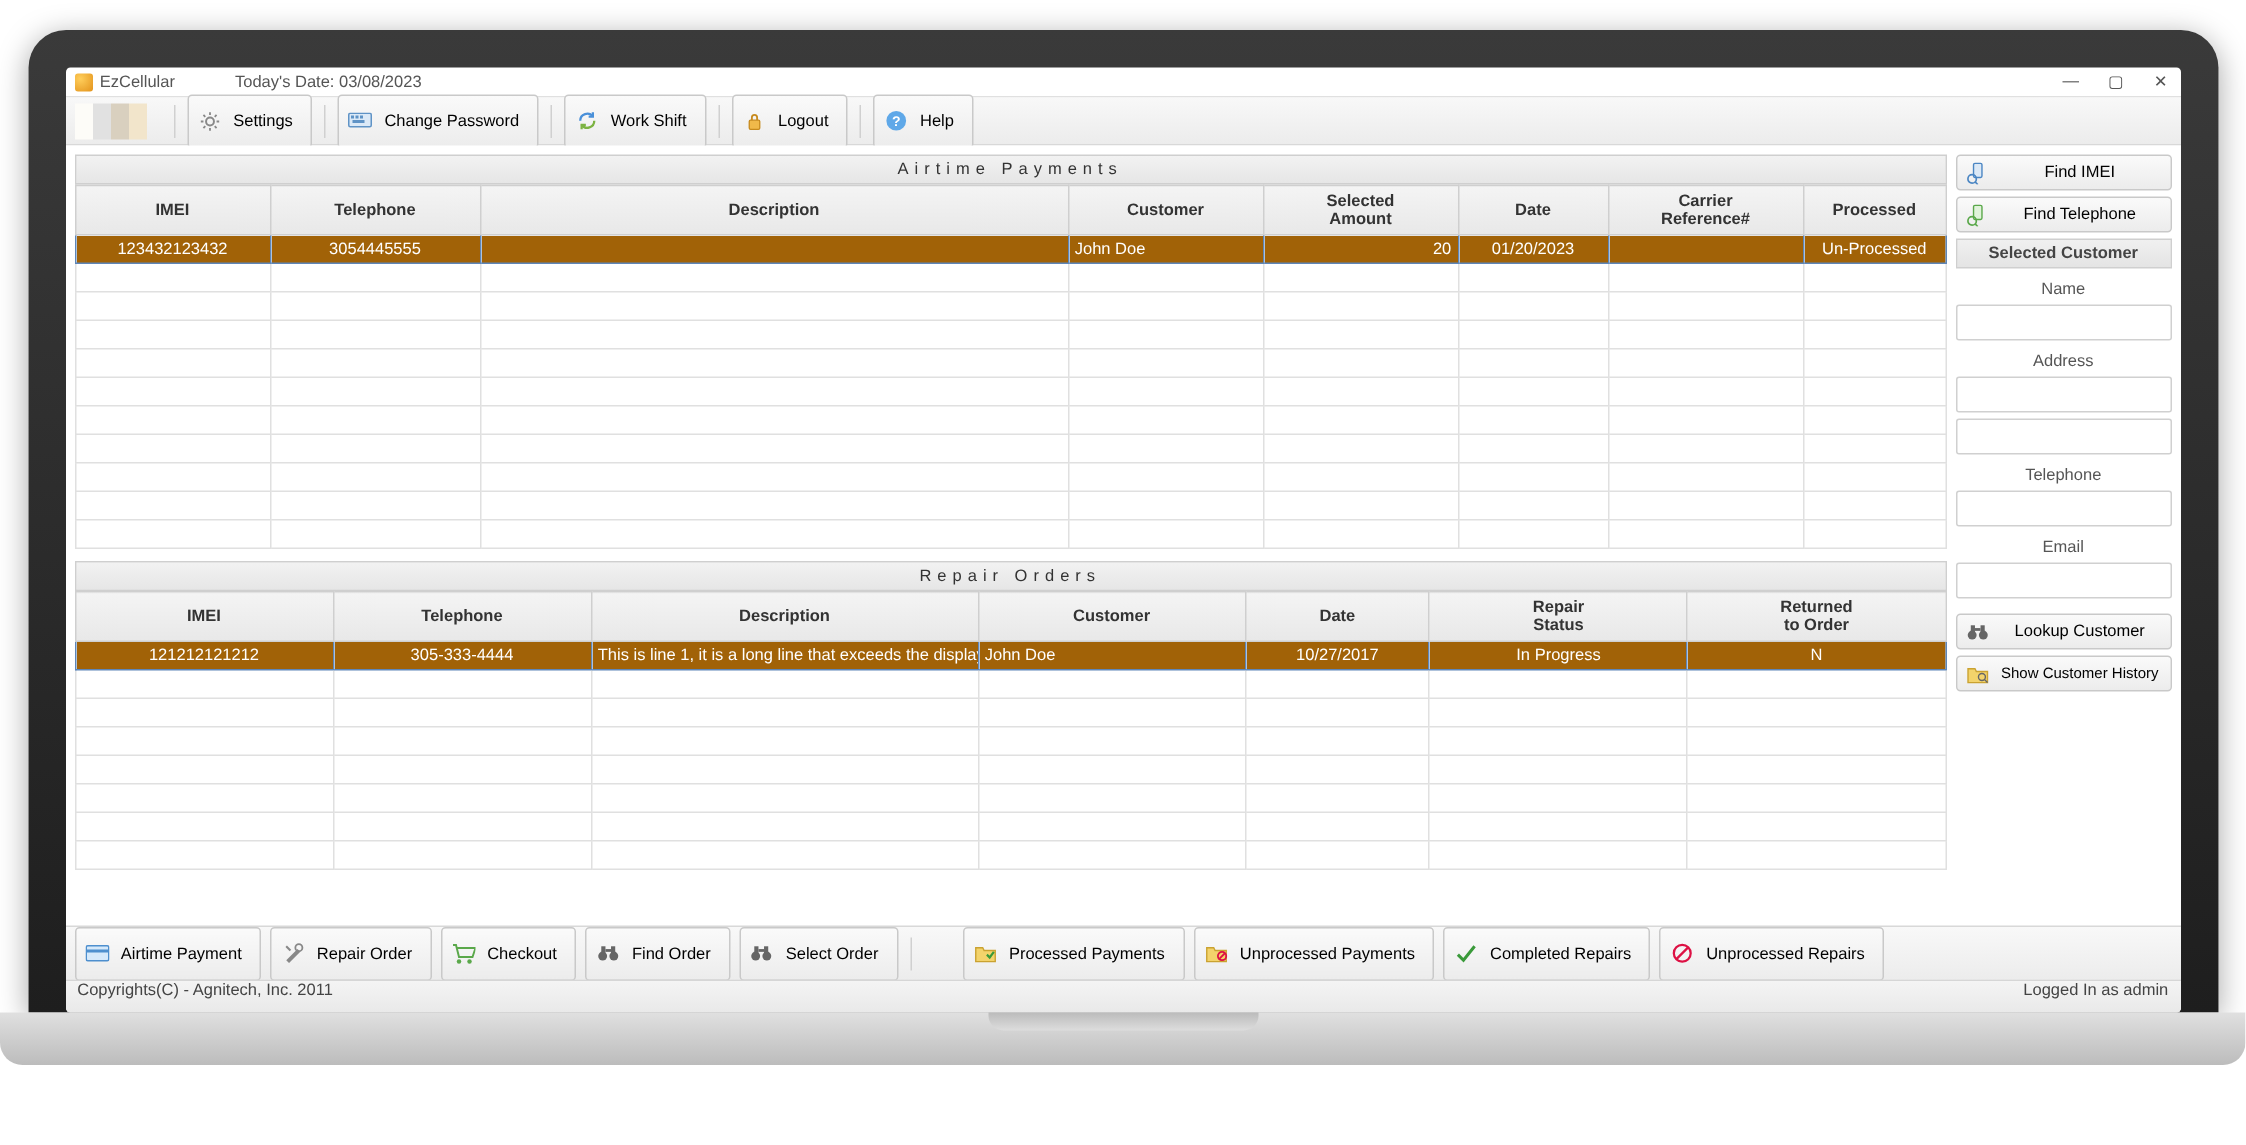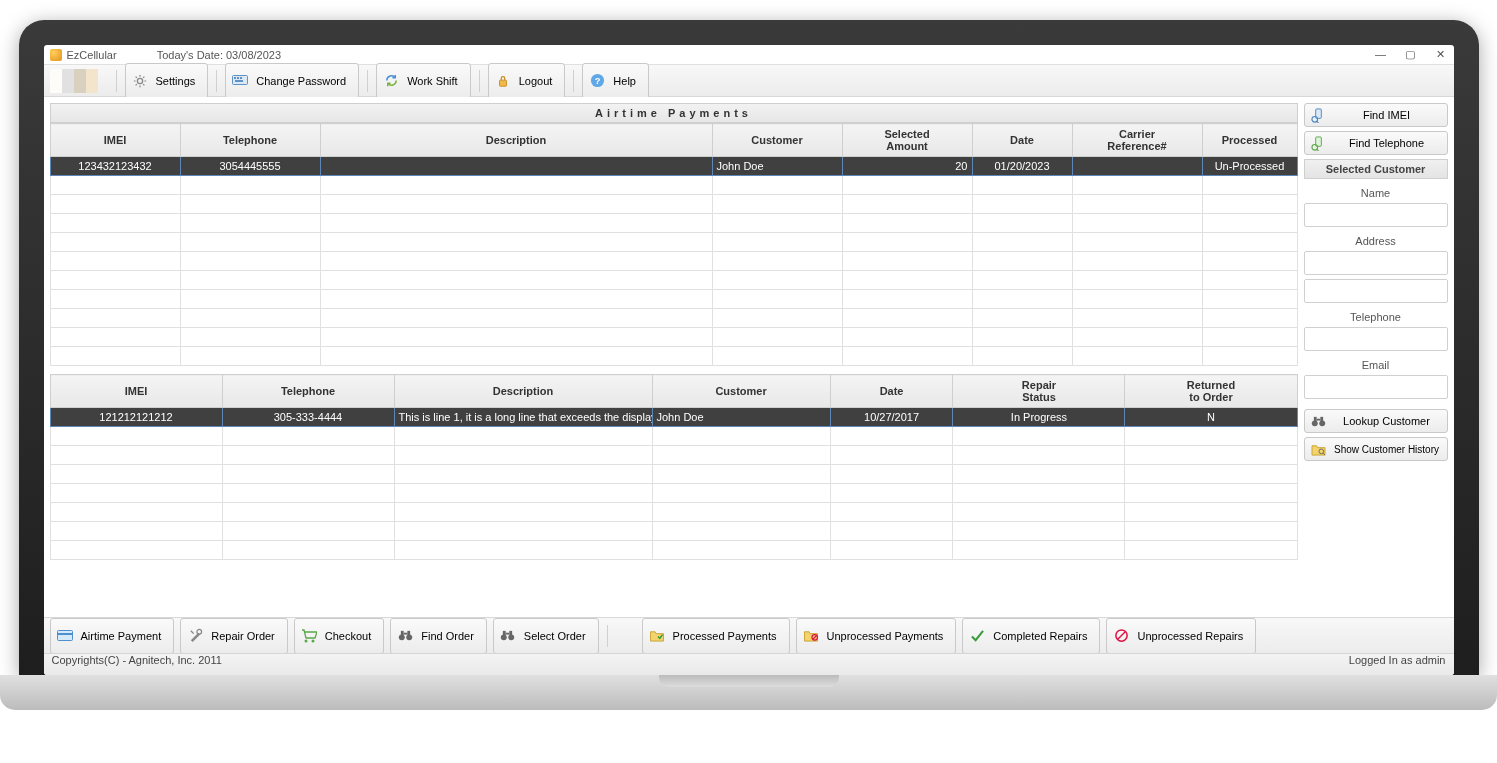--- a/index.html
+++ b/index.html
@@ -90,21 +90,21 @@
   .sep { width:1px; height:22px; background:#d0d0d0; margin:0 2px; }
 
   .body-area { flex:1; display:flex; background:#fff; }
   .main-col { flex:1; padding:6px; display:flex; flex-direction:column; gap:8px; }
   .side-col { width:150px; padding:6px 6px 6px 0; display:flex; flex-direction:column; gap:4px; }
 
   .panel-title {
     background:linear-gradient(#f2f2f2,#e6e6e6);
     border:1px solid #cfcfcf;
     text-align:center;
-    font-weight:700;
+    font-weight:400;
     letter-spacing:4px;
     padding:3px 0;
     color:#333;
   }
   table.grid {
     width:100%;
     border-collapse:collapse;
     table-layout:fixed;
   }
   table.grid th {
@@ -120,21 +120,21 @@
   table.grid td {
     border:1px solid #e0e0e0;
     padding:2px 4px;
     height:19px;
     font-size:11px;
     white-space:nowrap;
     overflow:hidden;
     text-overflow:clip;
   }
   tr.sel td {
-    background:#404040;
+    background:#a16207;
     color:#fff;
     border-color:#5e86b8;
   }
   .al-c{text-align:center;} .al-r{text-align:right;} .al-l{text-align:left;}
 
   .side-btn {
     height:24px;
     background:linear-gradient(#fafafa,#ececec);
     border:1px solid #c9c9c9;
     border-radius:3px;
@@ -390,20 +390,21 @@
                     <td></td>
                     <td></td>
                     <td></td>
                     <td></td>
                   </tr>
           </tbody>
         </table>
       </div>
 
       <div>
+        <div class="panel-title">Repair Orders</div>
         <table class="grid">
           <colgroup>
             <col style="width:140px">
                   <col style="width:140px">
                   <col style="width:210px">
                   <col style="width:145px">
             <col style="width:100px">
                   <col style="width:140px">
                   <col style="width:140px">
           </colgroup>

